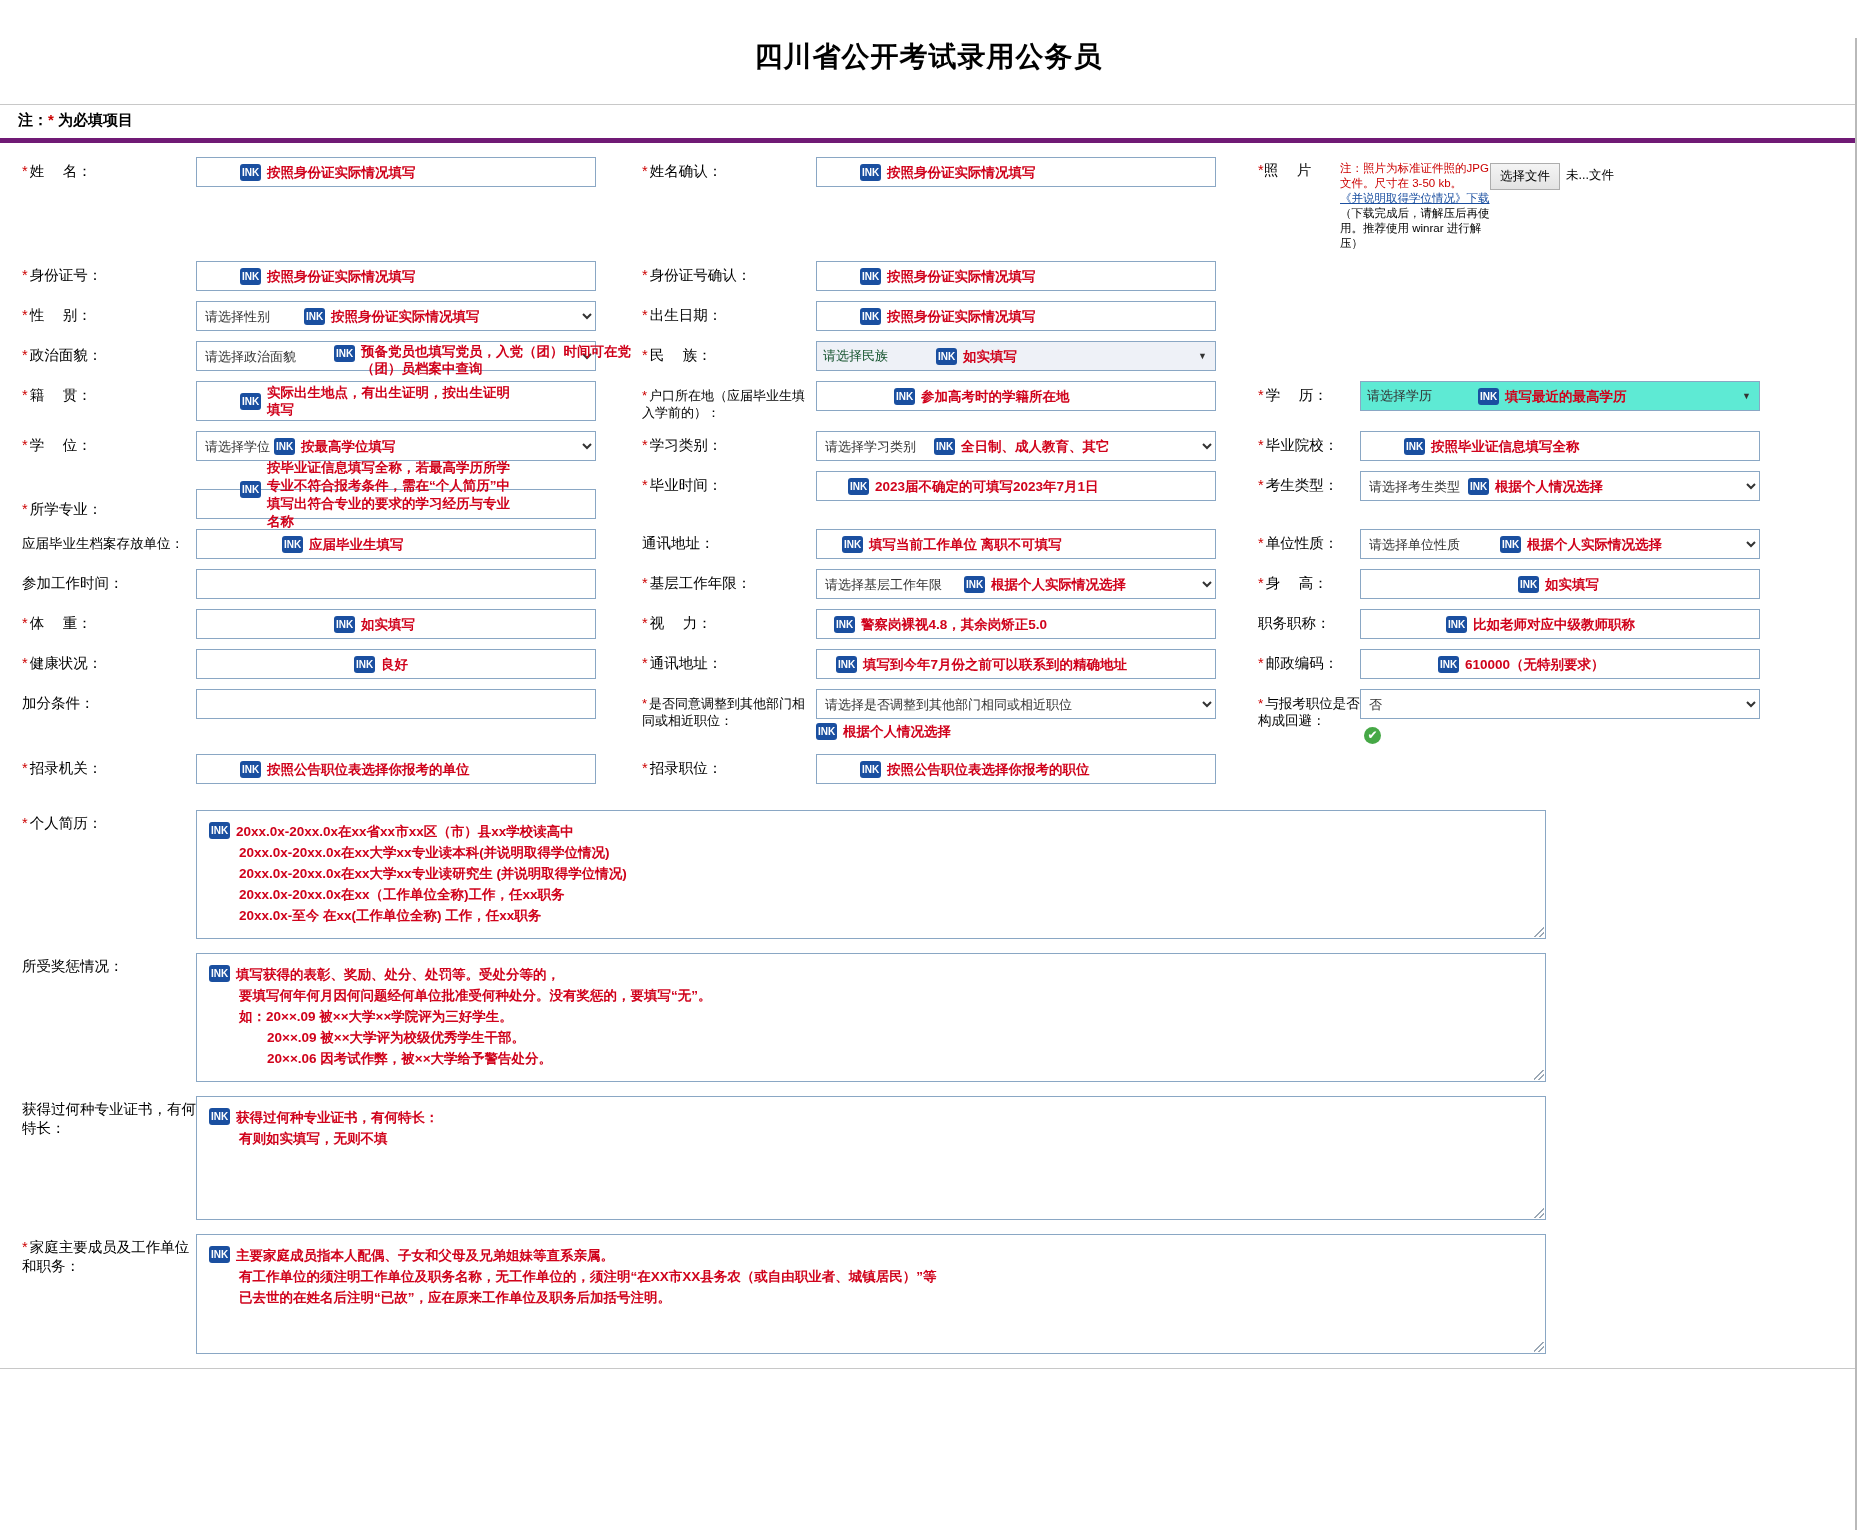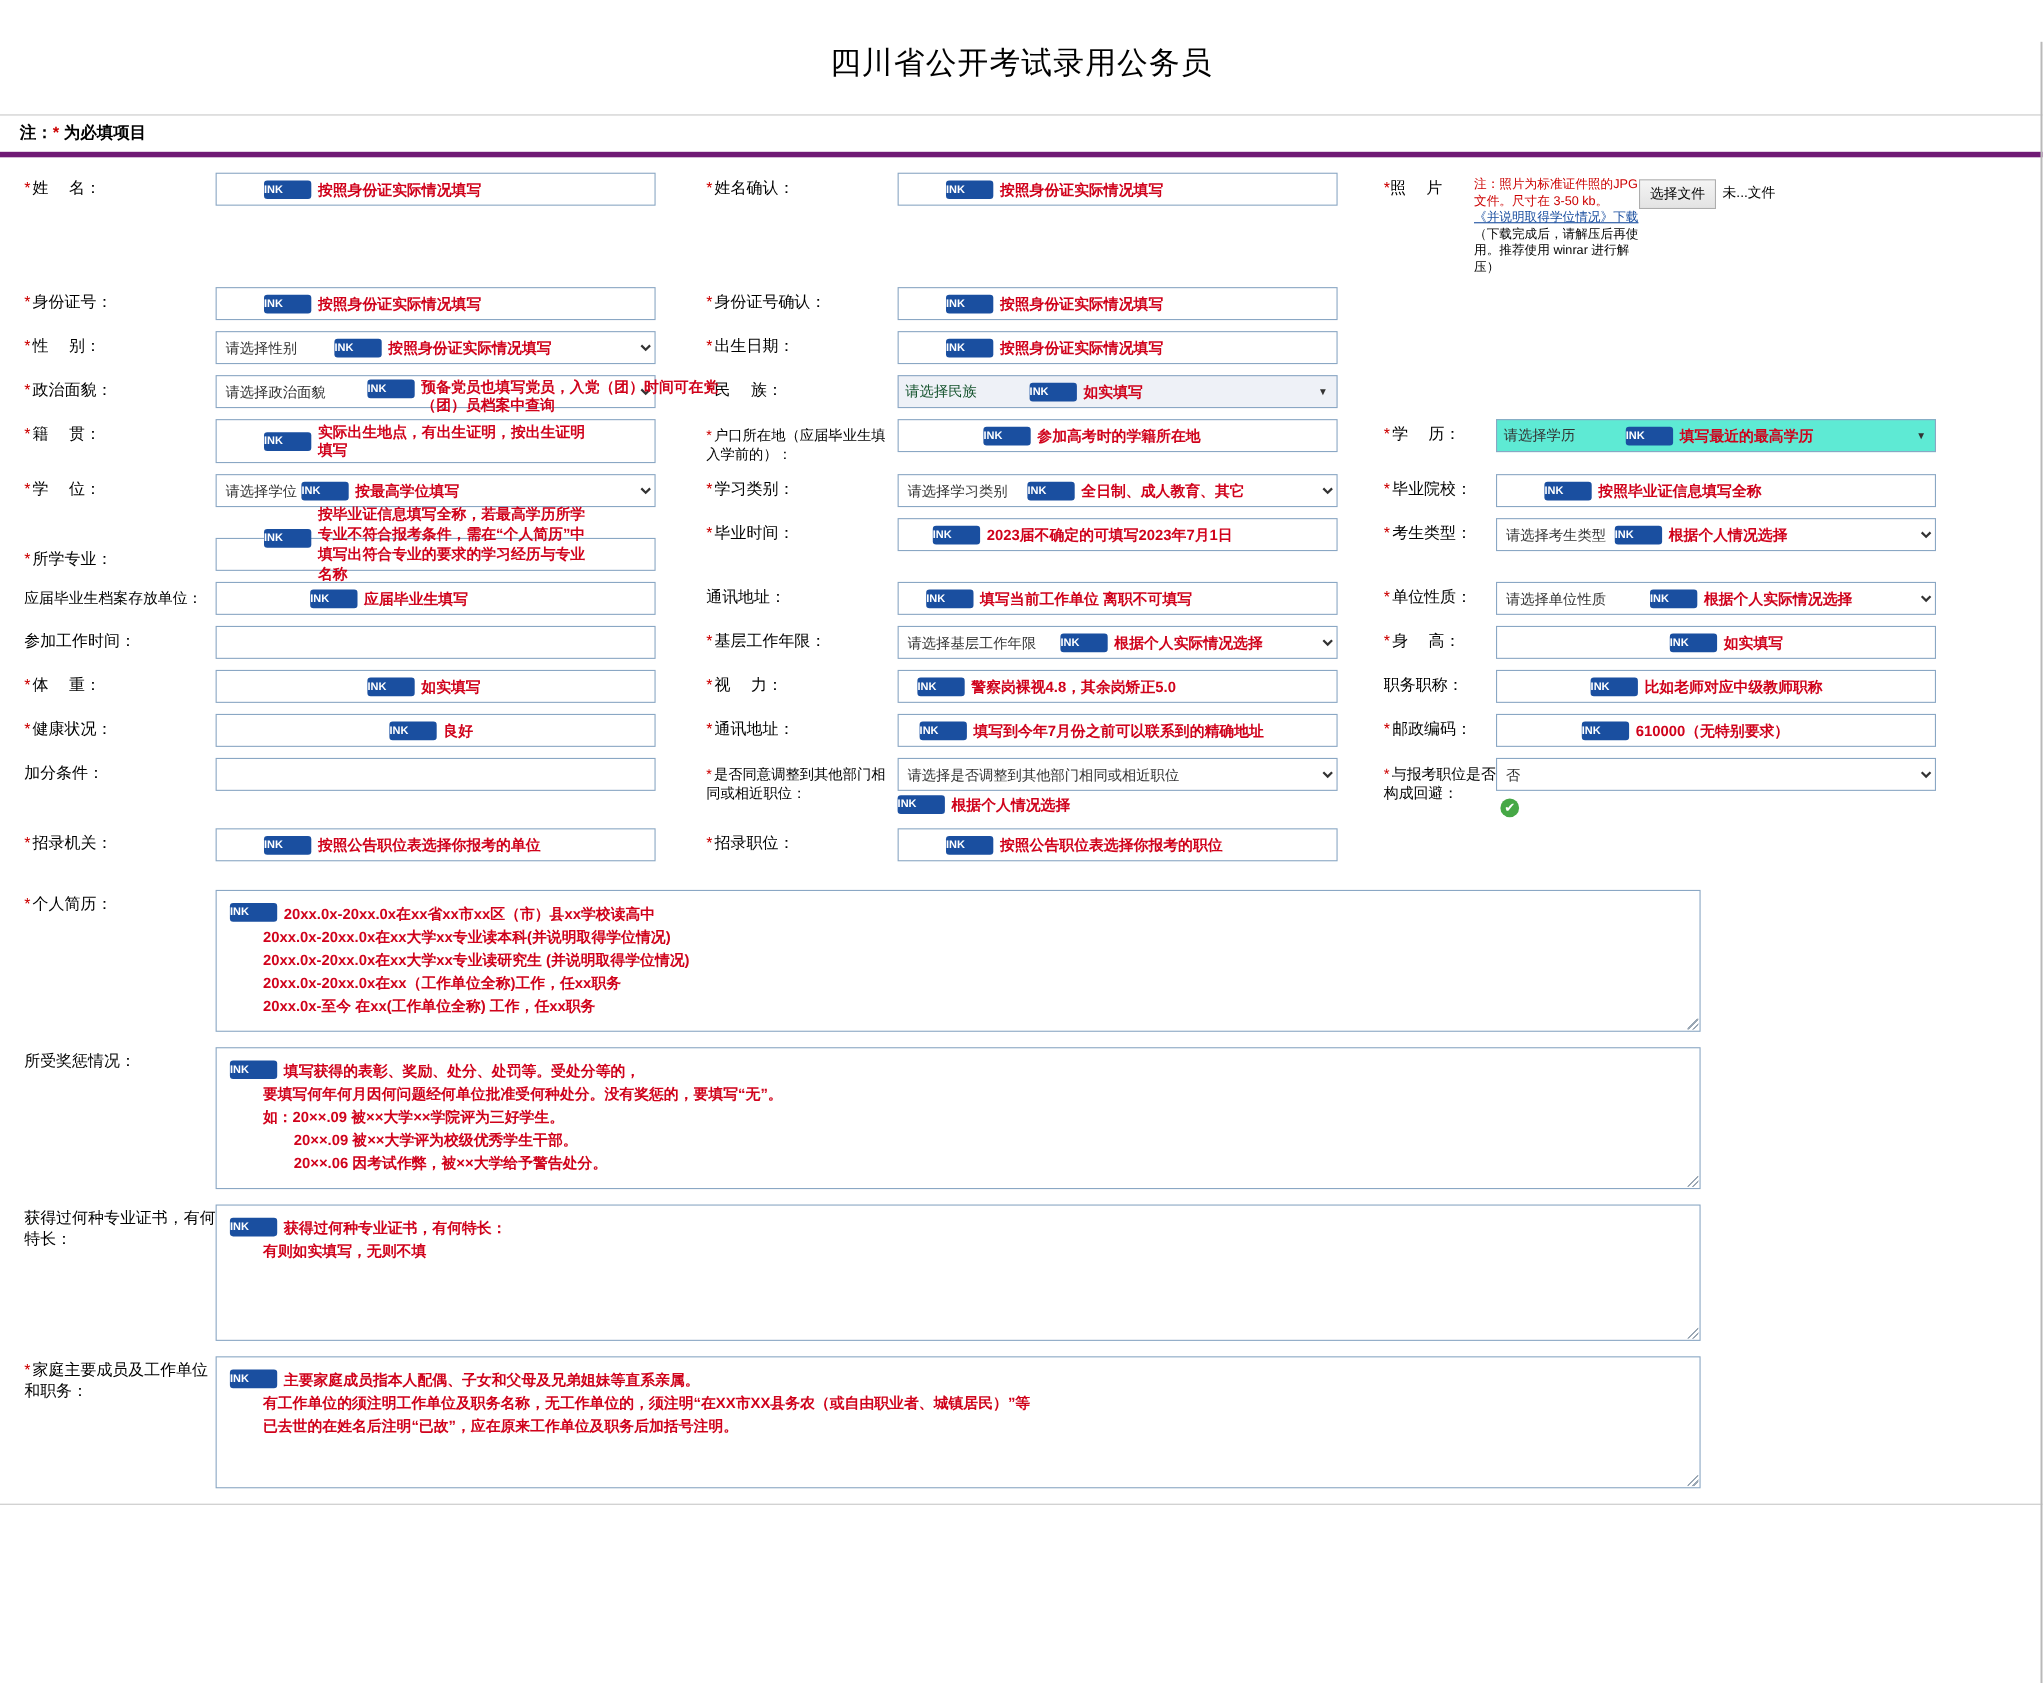--- a/index.html
+++ b/index.html
@@ -15,21 +15,21 @@
 
   
   .top-rule {
     position: absolute; top: 0; left: 1855px; width: 2px; height: 1530px;
     background: #b9b9b9;
   }
 
   h1.title {
     text-align: center;
     font-size: 28px;
-    font-weight: normal;
+    font-weight: bold;
     color: #000;
     margin: 38px 0 0 0;
     letter-spacing: 1px;
   }
 
   .note-bar {
     margin-top: 28px;
     border-top: 1px solid #c8c8c8;
     border-bottom: 5px solid #701a75;
     padding: 6px 0 8px 18px;
@@ -95,25 +95,26 @@
     border: 1px solid #8aa7c4;
     background: #fff;
     font-size: 13px;
     color: #333;
     padding: 0 4px;
   }
 
   
   .ink {
     display: inline-block;
-    width: 43px; height: 17px;
+    width: 21px; height: 17px;
     background: #1a4fa0;
     color: #fff;
     font-size: 10px;
     font-weight: bold;
+    text-align: center;
     line-height: 17px;
     border-radius: 3px;
     margin-right: 6px;
     letter-spacing: 0px;
     flex: 0 0 auto;
   }
   .hint {
     color: #d0021b;
     font-size: 13.5px;
     font-weight: bold;

